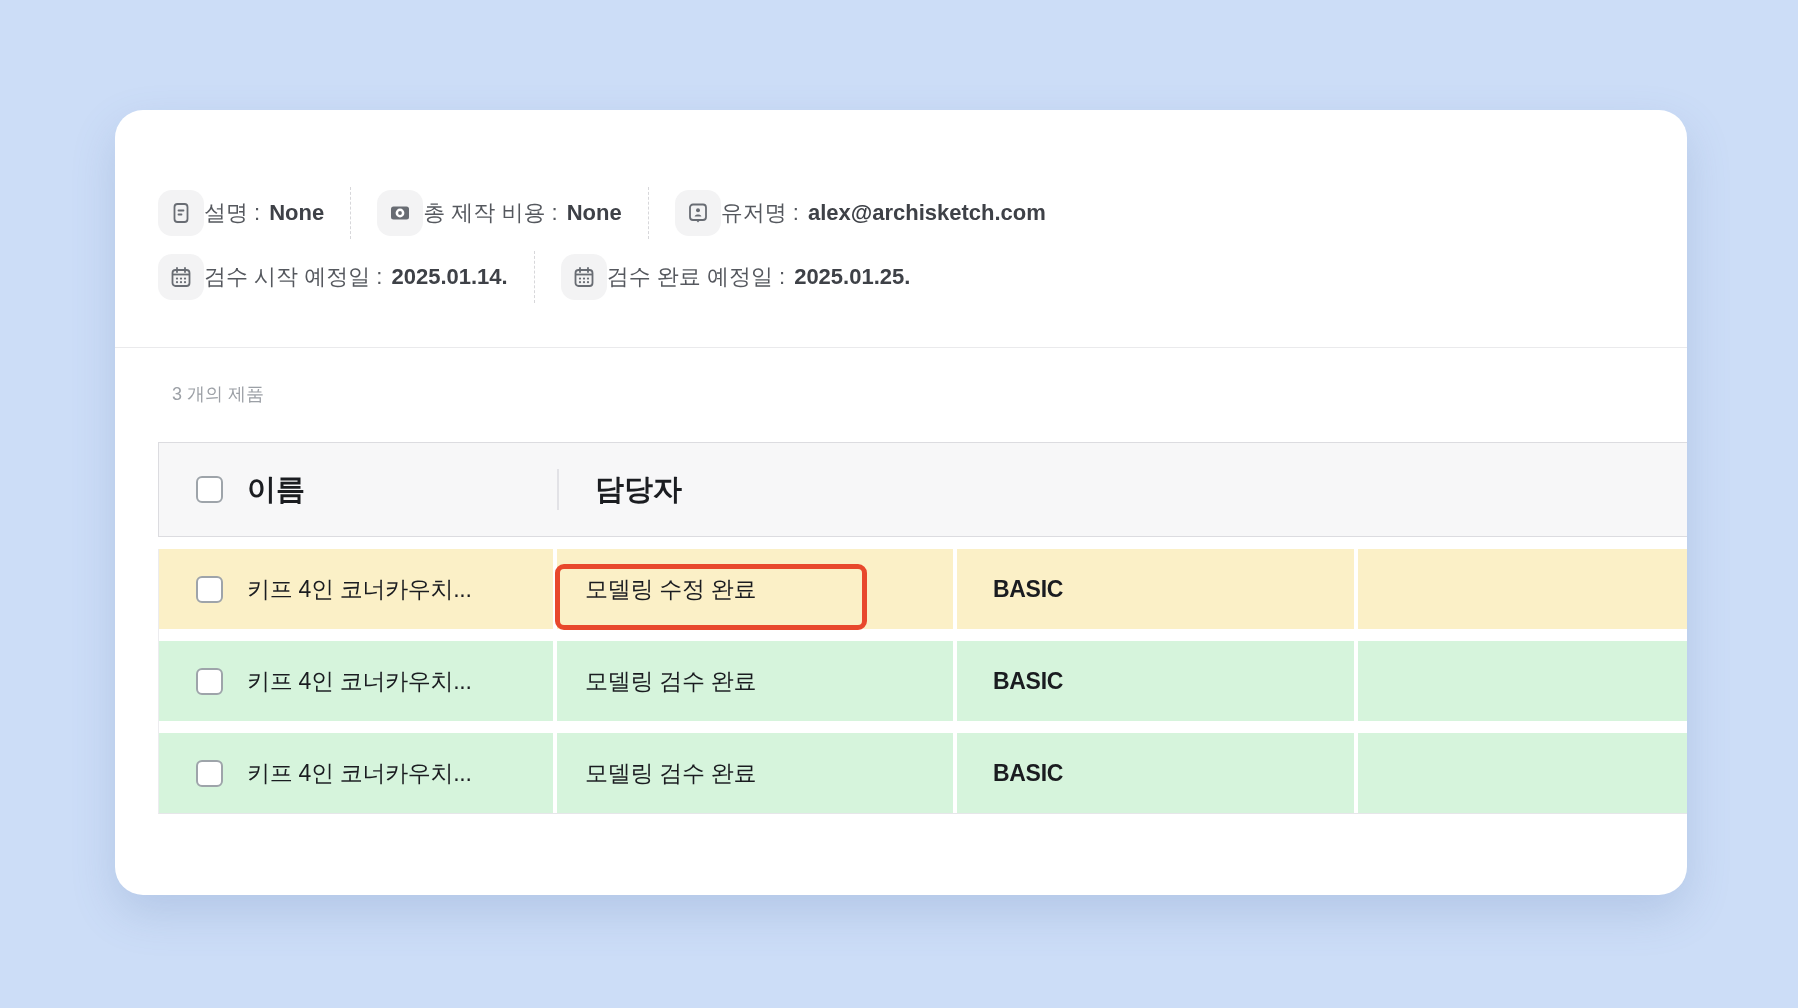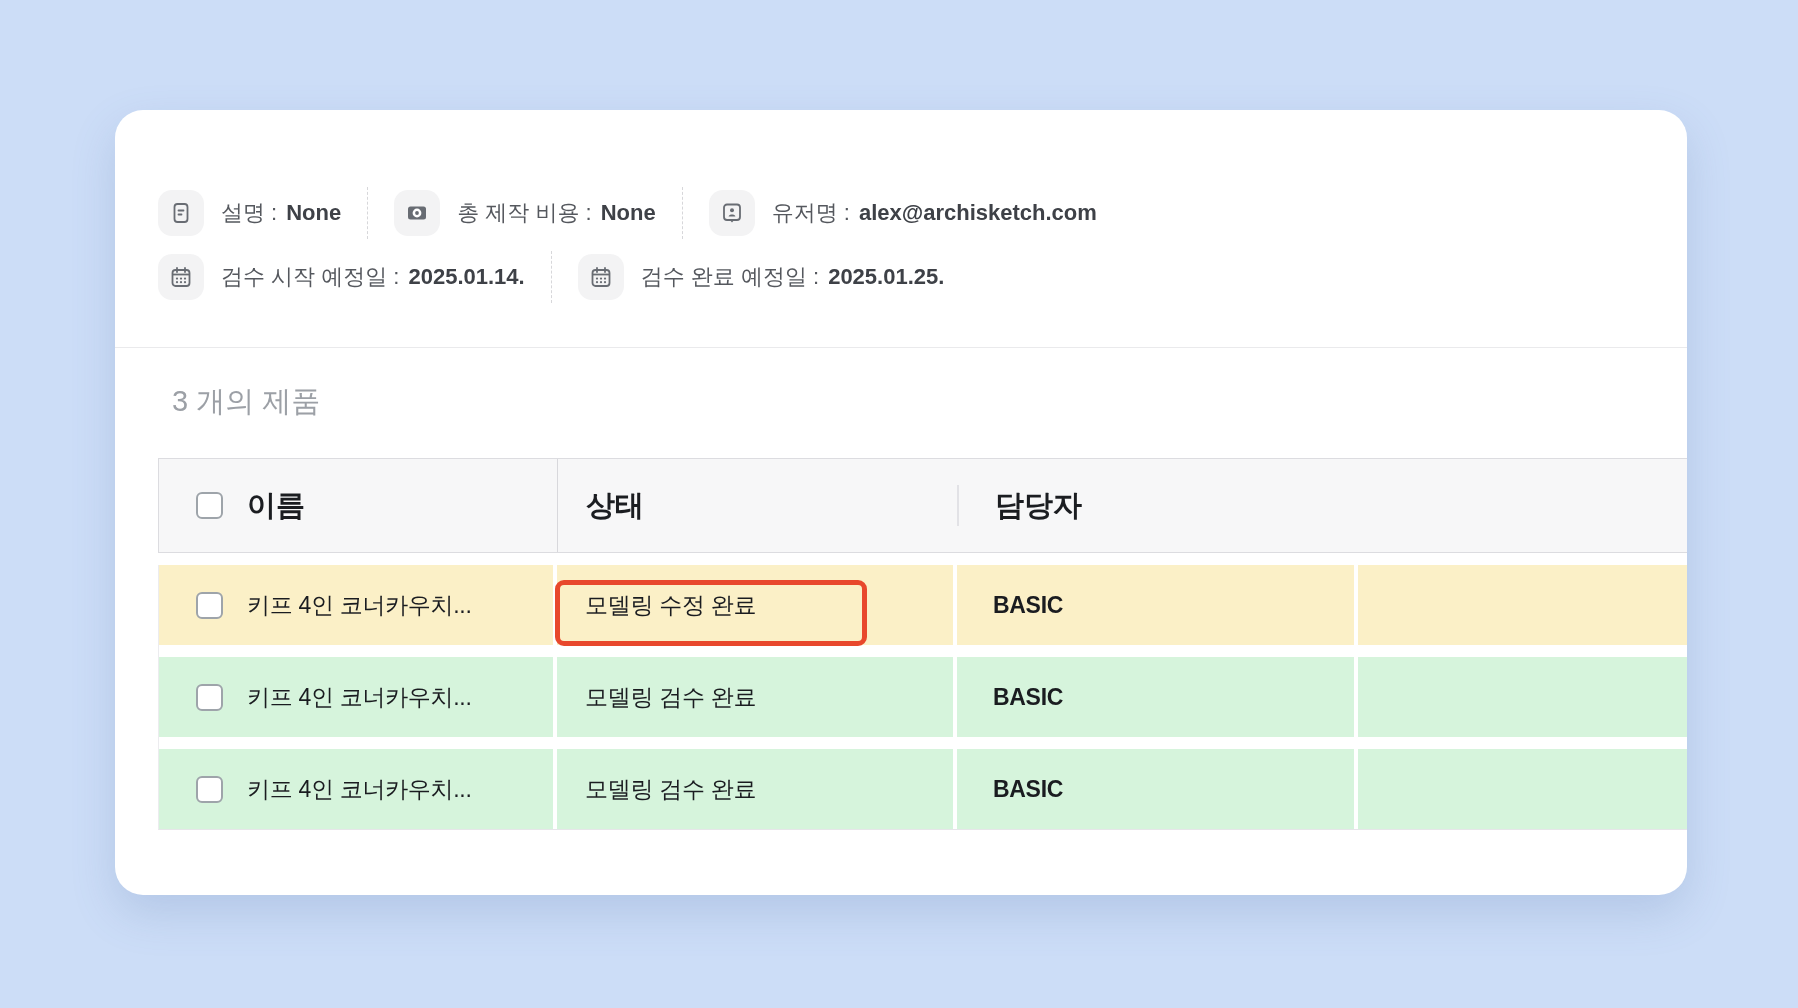--- a/index.html
+++ b/index.html
@@ -42,33 +42,33 @@
 
   
   .meta { margin-top:39px; display:flex; flex-direction:column; gap:12px; }
   .meta-row { display:flex; align-items:center; }
   .meta-item { display:flex; align-items:center; }
   .meta-icon {
     width:46px; height:46px; border-radius:14px; background:#F3F3F4;
     display:flex; align-items:center; justify-content:center; flex:0 0 auto;
   }
   .meta-icon svg { width:24px; height:24px; }
-  .meta-label { margin-left:17px; font-size:22px; color:#55585E; white-space:nowrap; }
+  .meta-label { margin-left:0; font-size:22px; color:#55585E; white-space:nowrap; }
   .meta-value { margin-left:9px; font-size:22px; font-weight:700; color:#3E4147; white-space:nowrap; }
   .meta-sep {
     width:0; height:52px; border-left:1.5px dashed #D7D7DA;
     margin:0 26px; align-self:center;
   }
 
   
   .section-divider {
     margin:44px 0 0 -43px; width:1572px; height:0;
     border-top:1.5px solid #EAEAEC;
   }
-  .products-count { margin-top:34px; font-size:29px; color:#9CA0A6; padding-left:14px; }
+  .products-count { margin-top:34px; font-size:18px; color:#9CA0A6; padding-left:14px; }
 
   
   .table-wrap { margin-top:36px; width:1529px; position:relative; }
   .thead {
     display:grid; grid-template-columns:398px 400px 401px 1fr;
     height:95px; background:#F7F7F8;
     border-top:1.5px solid #DCDCE0; border-left:1.5px solid #DCDCE0;
     border-bottom:1.5px solid #DCDCE0;
   }
   .th {
@@ -208,23 +208,20 @@
   <div class="section-divider"></div>
 
   <div class="products-count">3 개의 제품</div>
 
   <div class="table-wrap">
     <div class="thead">
       <div class="th col-name">
         <span class="checkbox"></span>
         <span>이름</span>
       </div>
-      <div class="th col-status">
-        <span>상태</span>
-      </div>
       <div class="th col-assignee tick">
         <span>담당자</span>
       </div>
     </div>
 
     <div class="tbody">
       <div class="trow yellow">
         <div class="td col-name">
           <span class="checkbox"></span>
           <span>키프 4인 코너카우치...</span>

